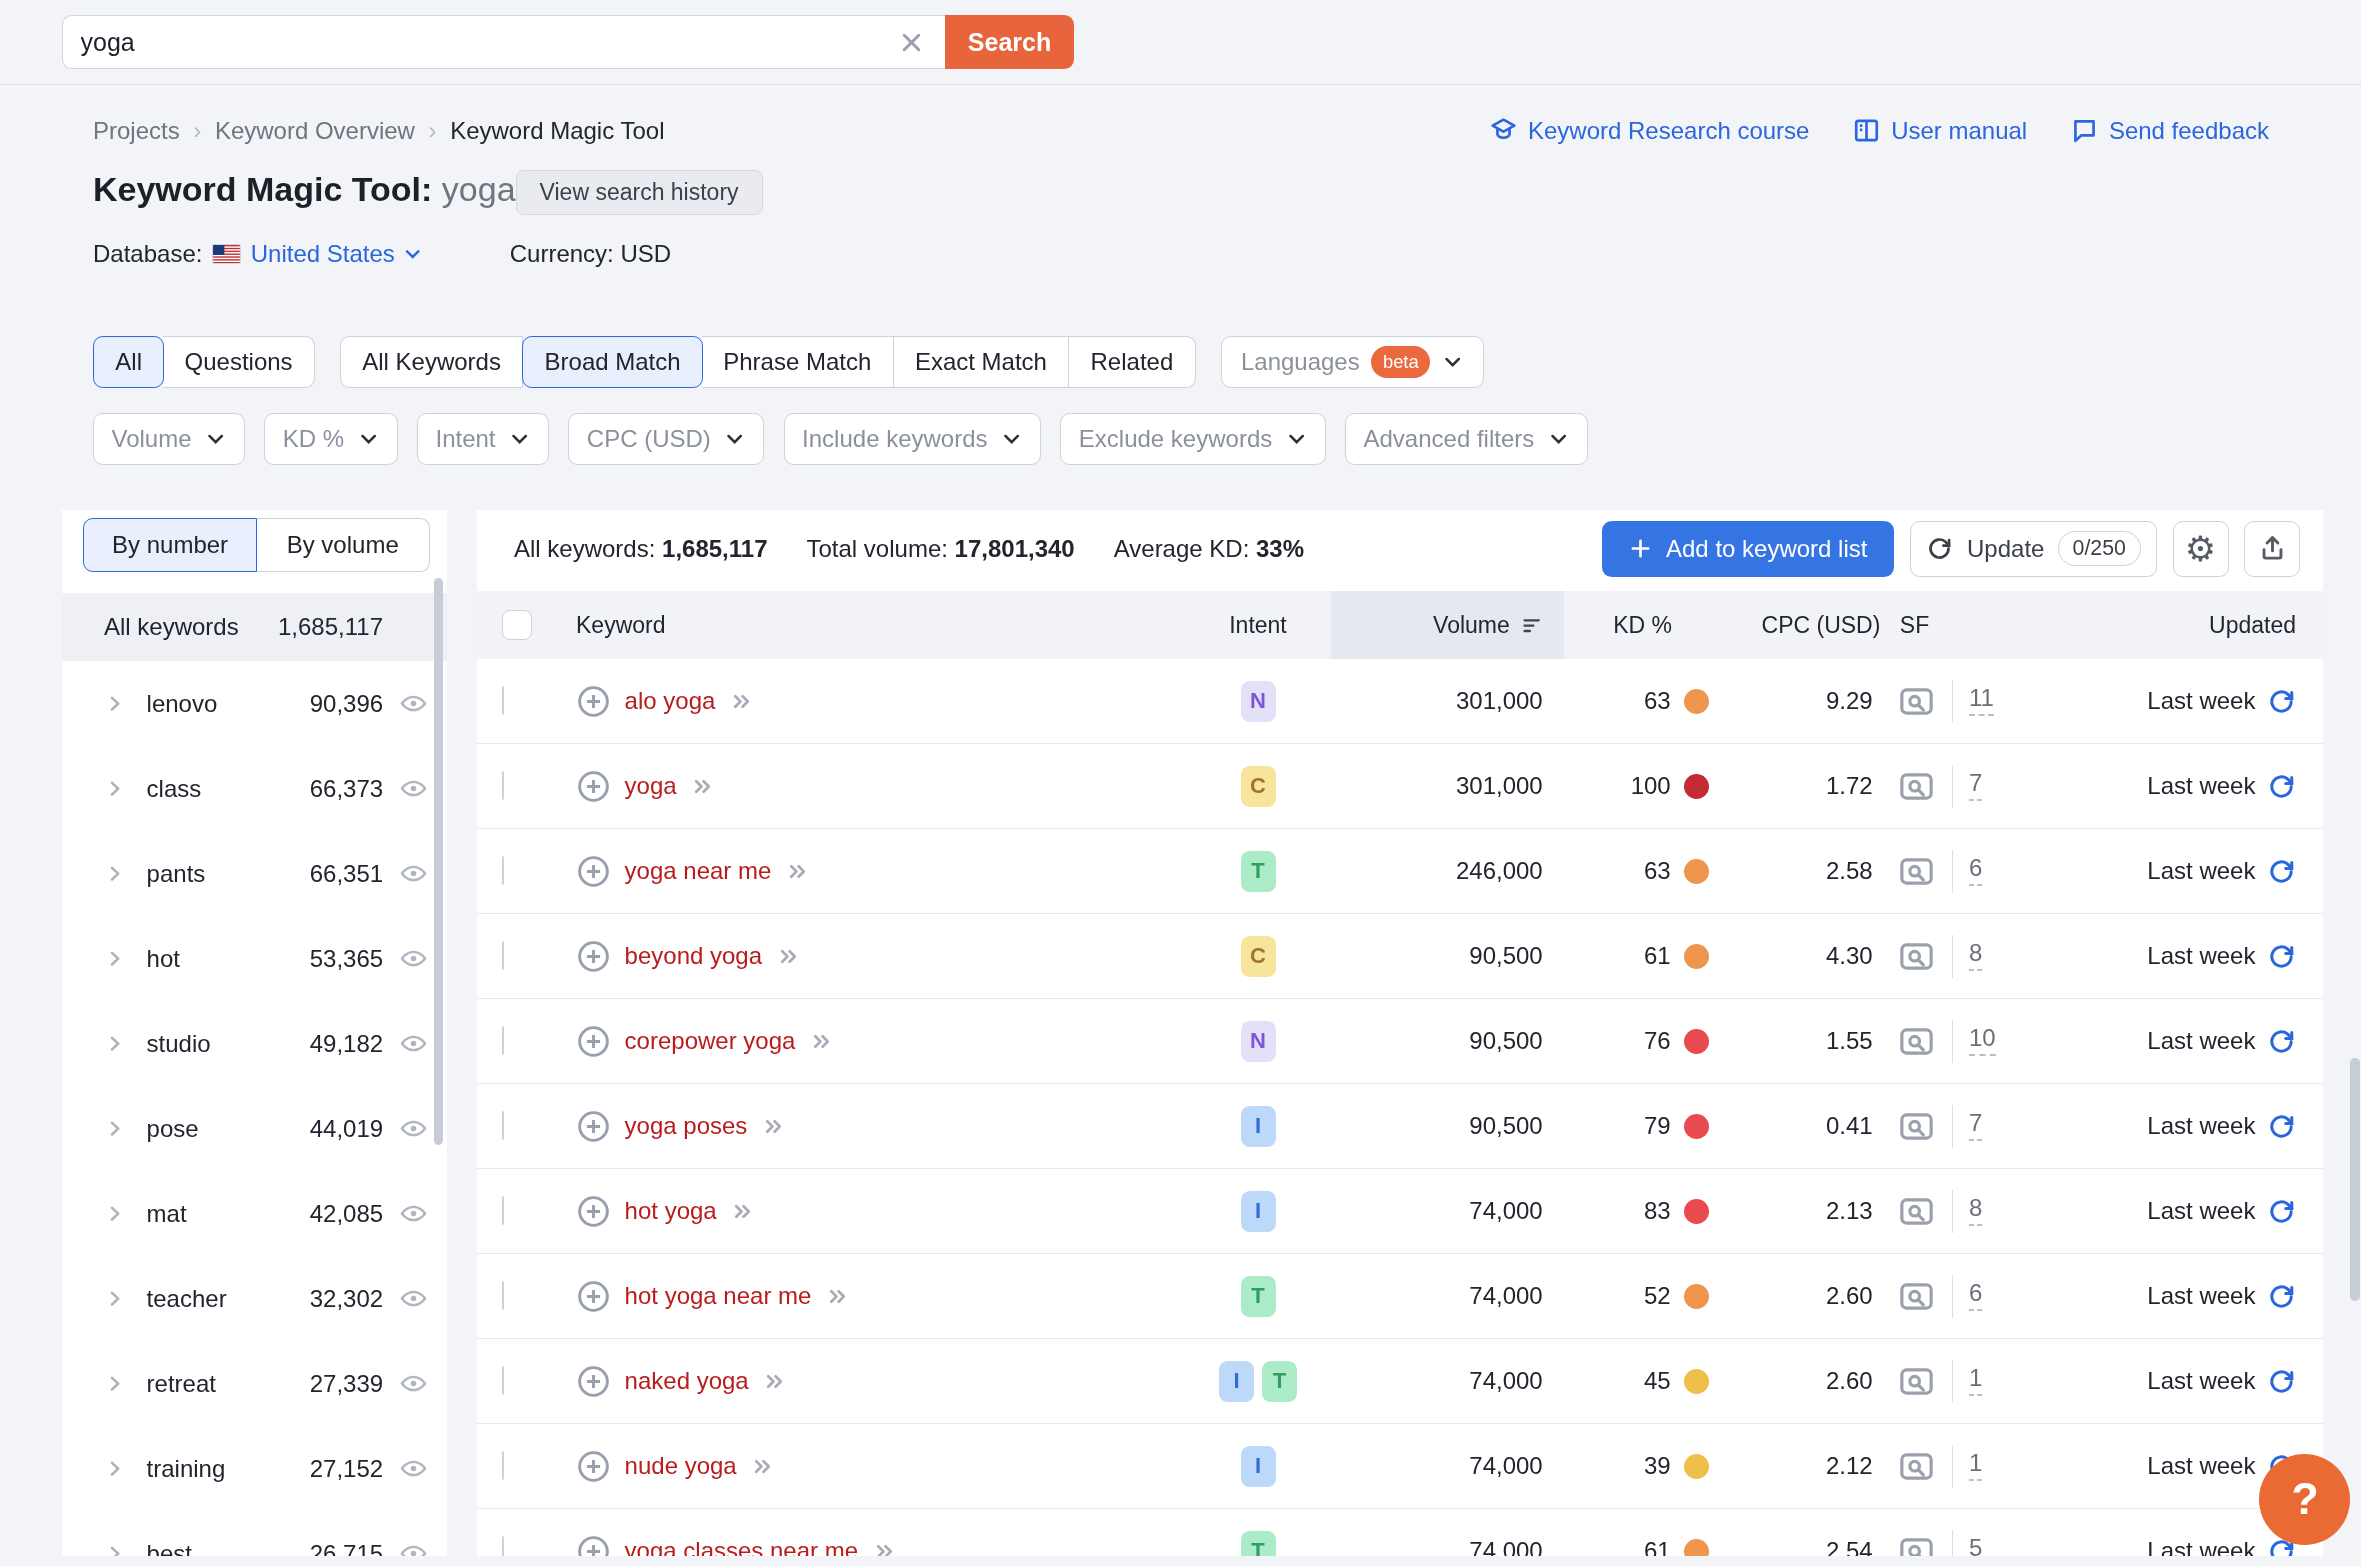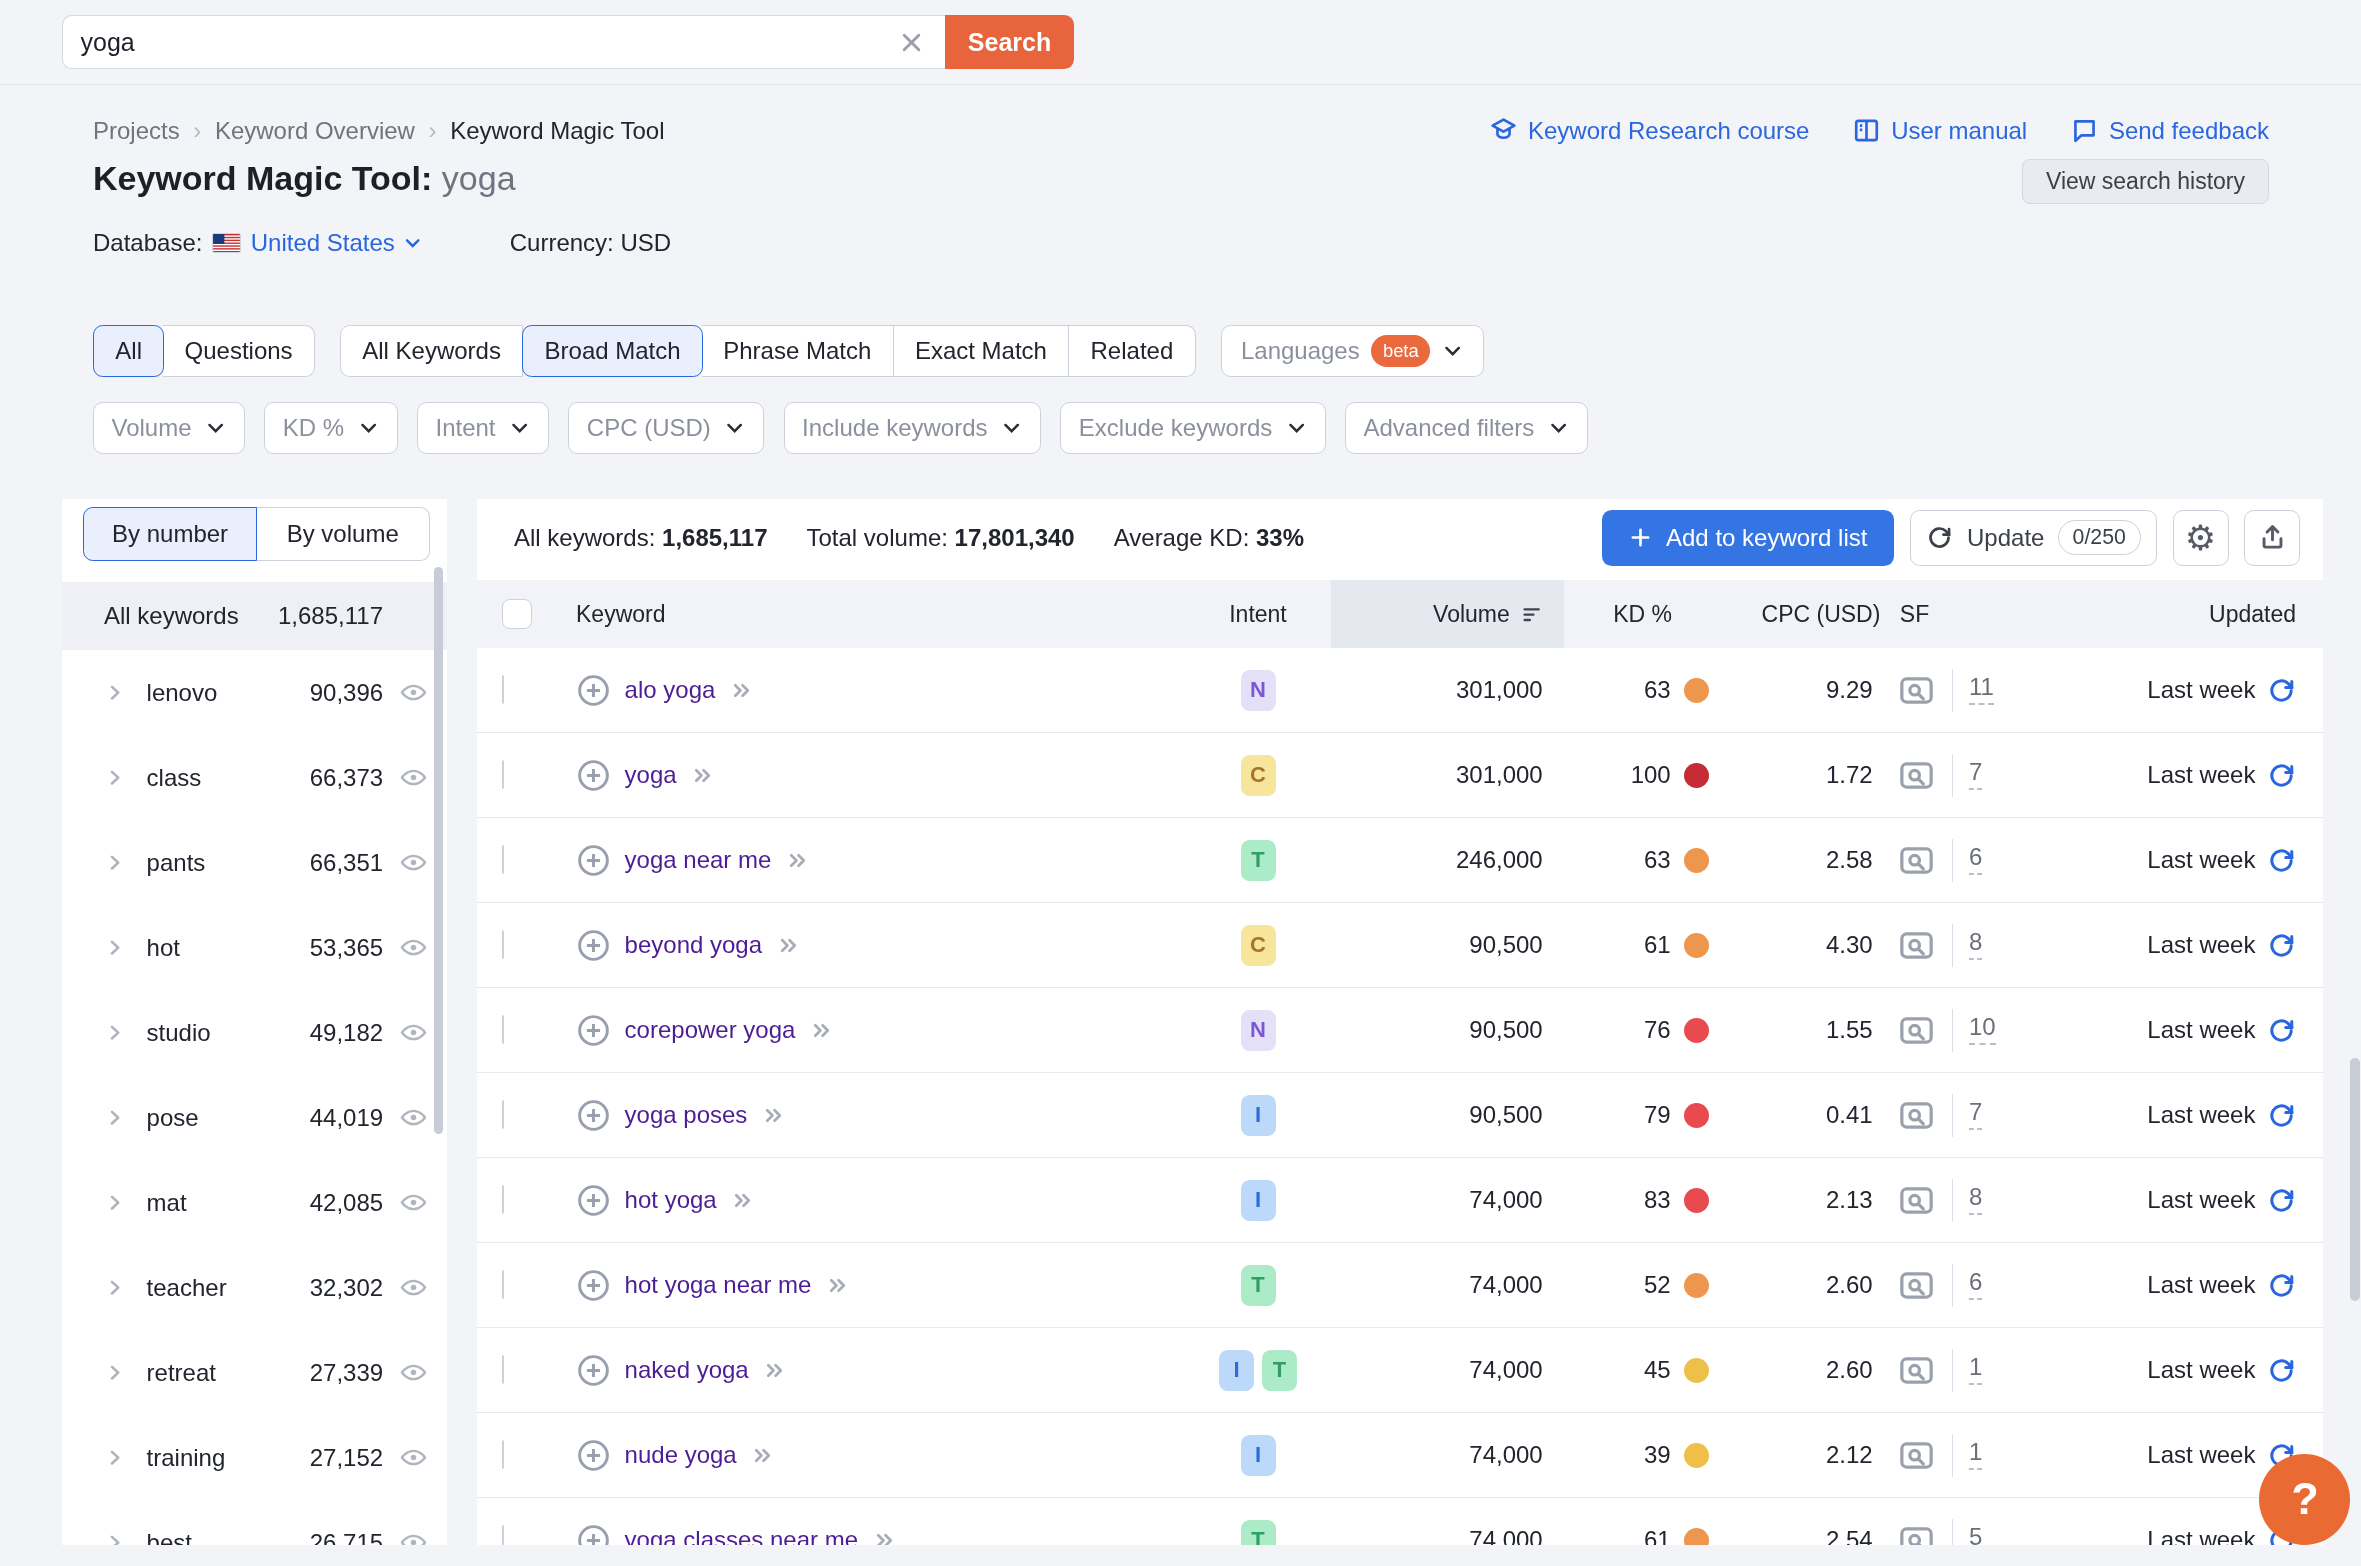--- a/index.html
+++ b/index.html
@@ -21,21 +21,21 @@
   .search-btn{width:129px;background:var(--orange);color:#fff;font-size:25px;font-weight:700;border:none;border-radius:0 9.7px 9.7px 0;cursor:pointer;font-family:inherit;}
 
   
   .head-wrap{padding:0 93px;}
   .crumb-row{margin-top:31px;display:flex;align-items:center;justify-content:space-between;}
   .crumbs{display:flex;align-items:center;gap:13.6px;font-size:24px;color:var(--gray);}
   .crumbs .cur{color:#23262e;}
   .crumb-sep{color:#b4bac4;}
   .head-links{display:flex;align-items:center;gap:43px;}
   .head-link{display:flex;align-items:center;gap:9.7px;color:var(--blue);font-size:24px;cursor:pointer;}
-  .title-row{margin-top:14px;display:flex;align-items:flex-start;justify-content:space-between;}
+  .title-row{margin-top:25px;display:flex;align-items:flex-start;}
   .h1{font-size:34px;font-weight:700;color:#1d2029;}
   .h1 .q{font-weight:400;color:var(--gray);}
   .ghost-btn{background:#e9ebf1;border:1px solid #d5d8e1;border-radius:7.8px;height:45px;padding:0 23px;font-size:23px;color:#3b4049;font-family:inherit;cursor:pointer;}
   .db-row{margin-top:25px;display:flex;align-items:center;gap:9.7px;font-size:24px;}
   .db-link{color:var(--blue);display:flex;align-items:center;gap:7.8px;cursor:pointer;}
   .db-cur{margin-left:78px;}
   .flag{border:1px solid #d0d4dd;border-radius:1.9px;}
 
   
   .tabs-row{margin-top:68px;display:flex;align-items:center;gap:25px;}
@@ -78,21 +78,21 @@
   .sq-btn{width:56px;height:56px;background:#fff;border:1px solid var(--ctl-border);border-radius:9.7px;display:flex;align-items:center;justify-content:center;cursor:pointer;}
 
   .grid{display:grid;grid-template-columns:74px 1fr 146px 233px 155px 175px 165px 237px;align-items:center;padding:0 27px 0 25px;}
   .thead{height:68px;background:#f2f3f8;margin-top:11.6px;font-size:23px;color:#23262e;}
   .thead>div{height:68px;display:flex;align-items:center;}
   .th-vol{background:#e5e8ef;justify-content:flex-end;padding-right:21.3px;gap:11.6px;}
   .th-r{justify-content:flex-end;}
   .th-sf{padding-left:5.8px;}
   .trow{height:85px;border-bottom:1px solid var(--divider);font-size:24px;}
   .cell-kw{display:flex;align-items:center;gap:13.6px;}
-  .kw-link{color:#4c1d95;cursor:pointer;}
+  .kw-link{color:#b91c1c;cursor:pointer;}
   .cell-c{display:flex;justify-content:center;gap:7.8px;}
   .cell-r{text-align:right;padding-right:21.3px;}
   .cell-kd{display:flex;align-items:center;justify-content:flex-end;gap:13.6px;padding-right:9.7px;}
   .dot{width:25px;height:25px;border-radius:50%;}
   .badge{width:35px;height:41px;border-radius:8.7px;display:flex;align-items:center;justify-content:center;font-weight:700;font-size:22px;}
   .cell-sf{display:flex;align-items:center;gap:15.5px;padding-left:1.9px;}
   .sf-div{width:1px;height:43px;background:#dcdfe7;}
   .sf-num{color:#6b7078;border-bottom:2.9px dashed #b9bec8;padding-bottom:3.9px;line-height:1;}
   .cell-upd{display:flex;align-items:center;justify-content:flex-end;gap:11.6px;}
   .checkbox{width:30px;height:30px;border:1.9px solid #cdd1da;border-radius:7.8px;background:#fff;cursor:pointer;}

